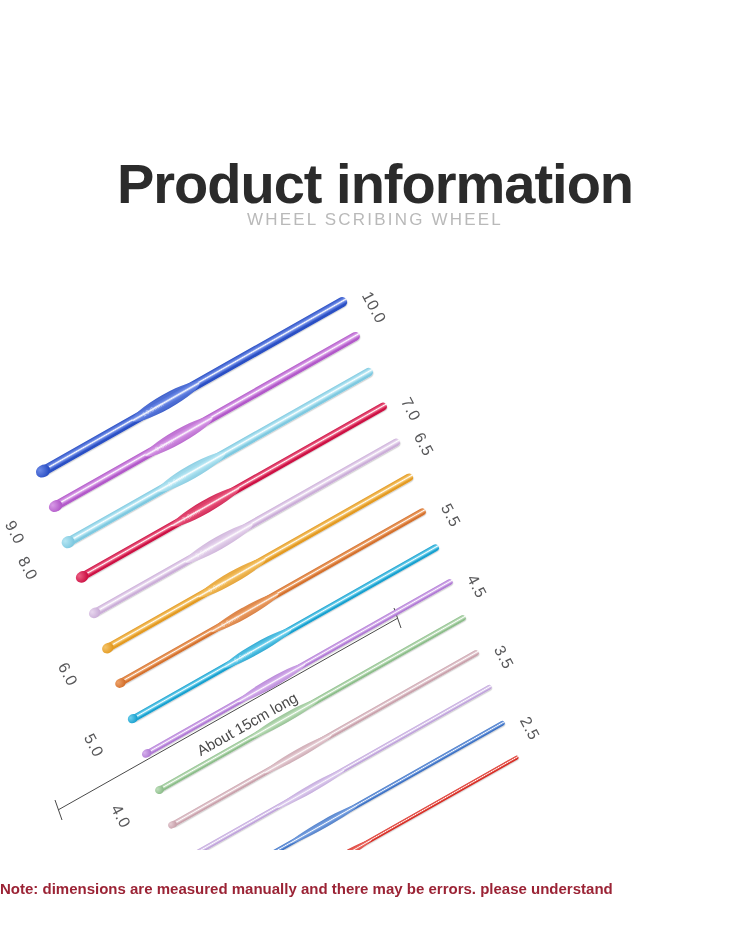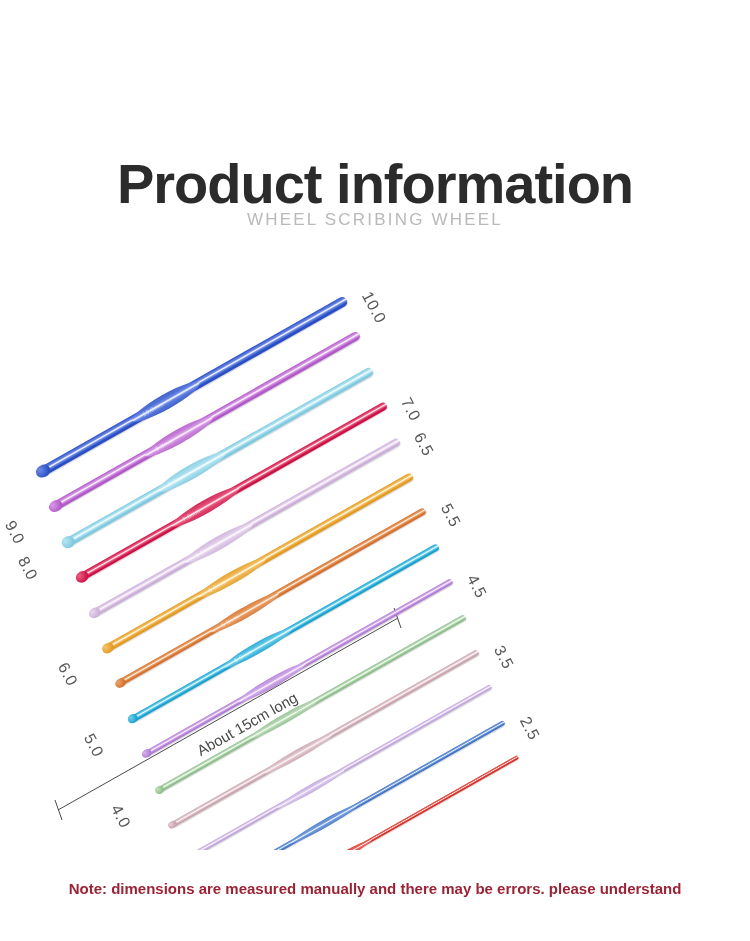--- a/index.html
+++ b/index.html
@@ -127,21 +127,21 @@
     color: #4a4a4a;
     white-space: nowrap;
     transform-origin: 0 50%;
   }
 
   
   .note {
     position: absolute;
     left: 0;
     top: 880px;
-    width: 750px;
+    width: 612px;
     text-align: center;
     font-family: "Liberation Sans", sans-serif;
     font-size: 15px;
     font-weight: bold;
     color: #9b2335;
     white-space: nowrap;
   }
 </style>
 </head>
 <body>

